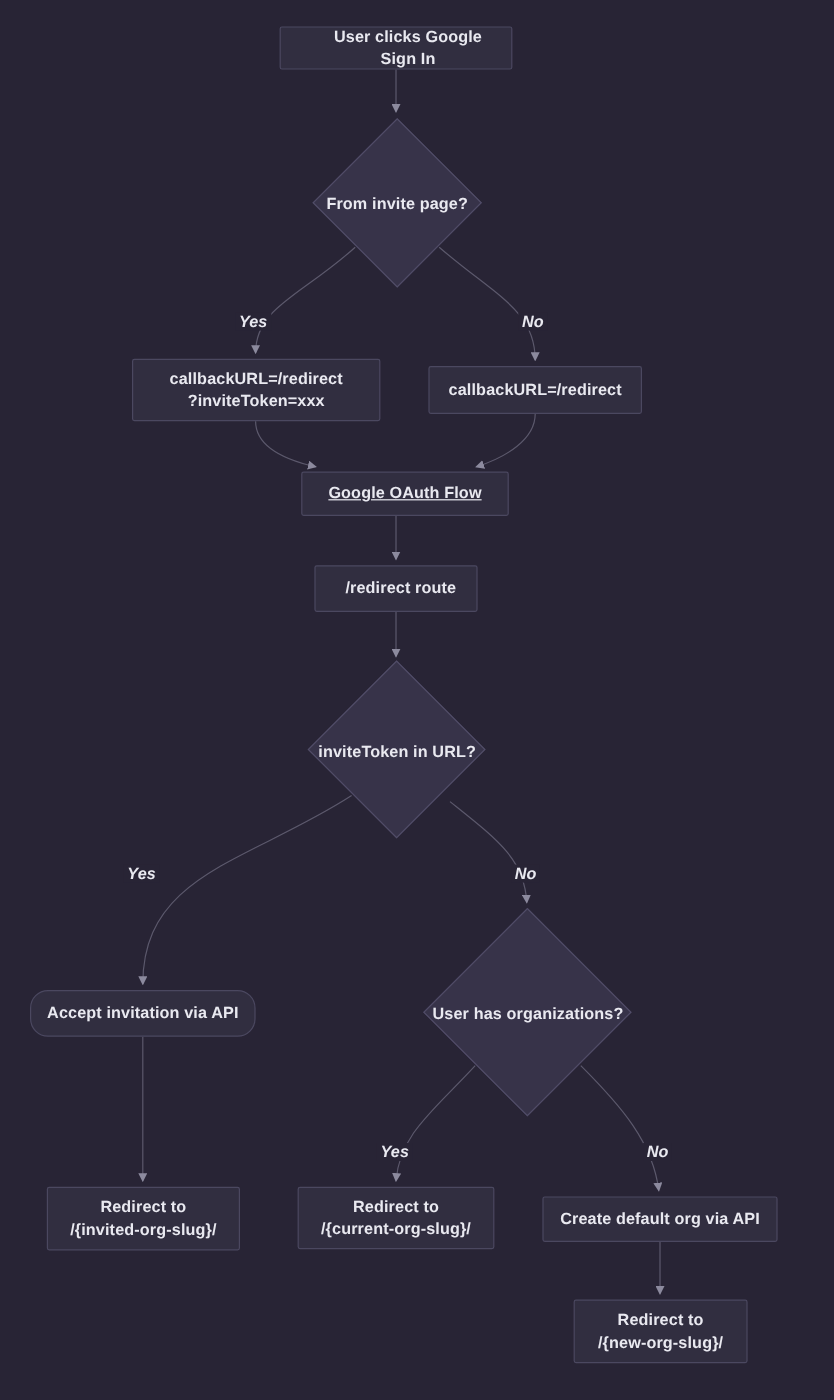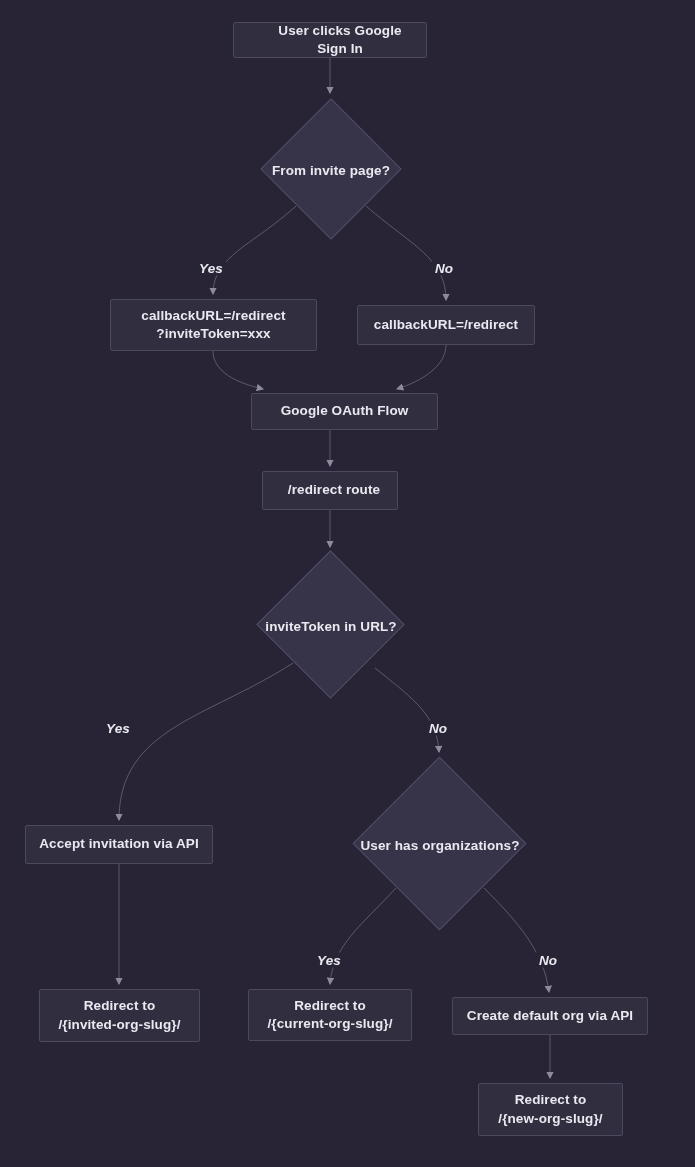--- a/index.html
+++ b/index.html
@@ -114,29 +114,29 @@
   </div>
 
   <div class="node" style="left:110px; top:299px; width:207px; height:52px; padding:4px 29px;">
     <span class="wrapped">callbackURL=/redirect?inviteToken=xxx</span>
   </div>
 
   <div class="node" style="left:357px; top:305px; width:178px; height:40px;">
     <span>callbackURL=/redirect</span>
   </div>
 
-  <div class="node" style="left:251px; top:393px; width:187px; height:37px;">
+  <div class="node" style="left:251px; top:393px; width:173px; height:37px;text-decoration:underline;">
     <span>Google OAuth Flow</span>
   </div>
 
   <div class="node" style="left:262px; top:471px; width:136px; height:39px;padding-left:20px;">
     <span>/redirect route</span>
   </div>
 
-  <div class="node" style="left:25px; top:825px; width:188px; height:39px;">
+  <div class="node" style="left:25px; top:825px; width:188px; height:39px;border-radius:15px;">
     <span>Accept invitation via API</span>
   </div>
 
   <div class="node" style="left:39px; top:989px; width:161px; height:53px;">
     <span>
       <span class="line">Redirect to</span>
       <span class="line">/{invited-org-slug}/</span>
     </span>
   </div>
 

